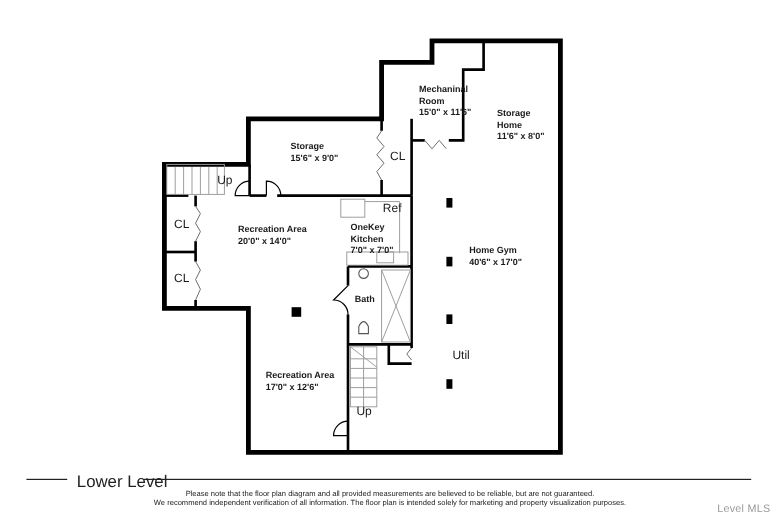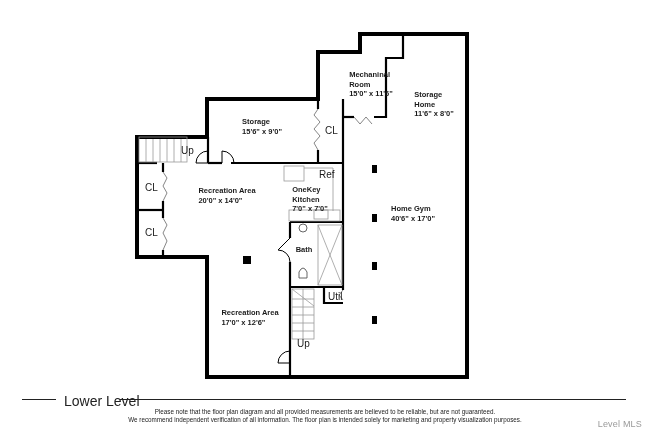--- a/index.html
+++ b/index.html
@@ -152,21 +152,21 @@
 <div class="room-label" style="left:304px; top:245px;">
   <div>Bath</div>
 </div>
 
 <span class="small-label" style="left:181px; top:145px;">Up</span>
 <span class="small-label" style="left:297px; top:338px;">Up</span>
 <span class="small-label" style="left:325px; top:125px;">CL</span>
 <span class="small-label" style="left:145px; top:182px;">CL</span>
 <span class="small-label" style="left:145px; top:227px;">CL</span>
 <span class="small-label" style="left:288px; top:169px;margin-left:31px;">Ref</span>
-<span class="small-label" style="left:328px; top:291px;">Util</span>
+<span class="small-label" style="left:341px; top:291px;padding-left:36px;">Util</span>
 
 <div class="level-row">
   <div class="level-line-left"></div>
   <span class="level-title">Lower Level</span>
   <div class="level-line-right"></div>
 </div>
 
 <div class="disclaimer" style="top:408px;">Please note that the floor plan diagram and all provided measurements are believed to be reliable, but are not guaranteed.</div>
 <div class="disclaimer" style="top:416px;">We recommend independent verification of all information. The floor plan is intended solely for marketing and property visualization purposes.</div>
 

